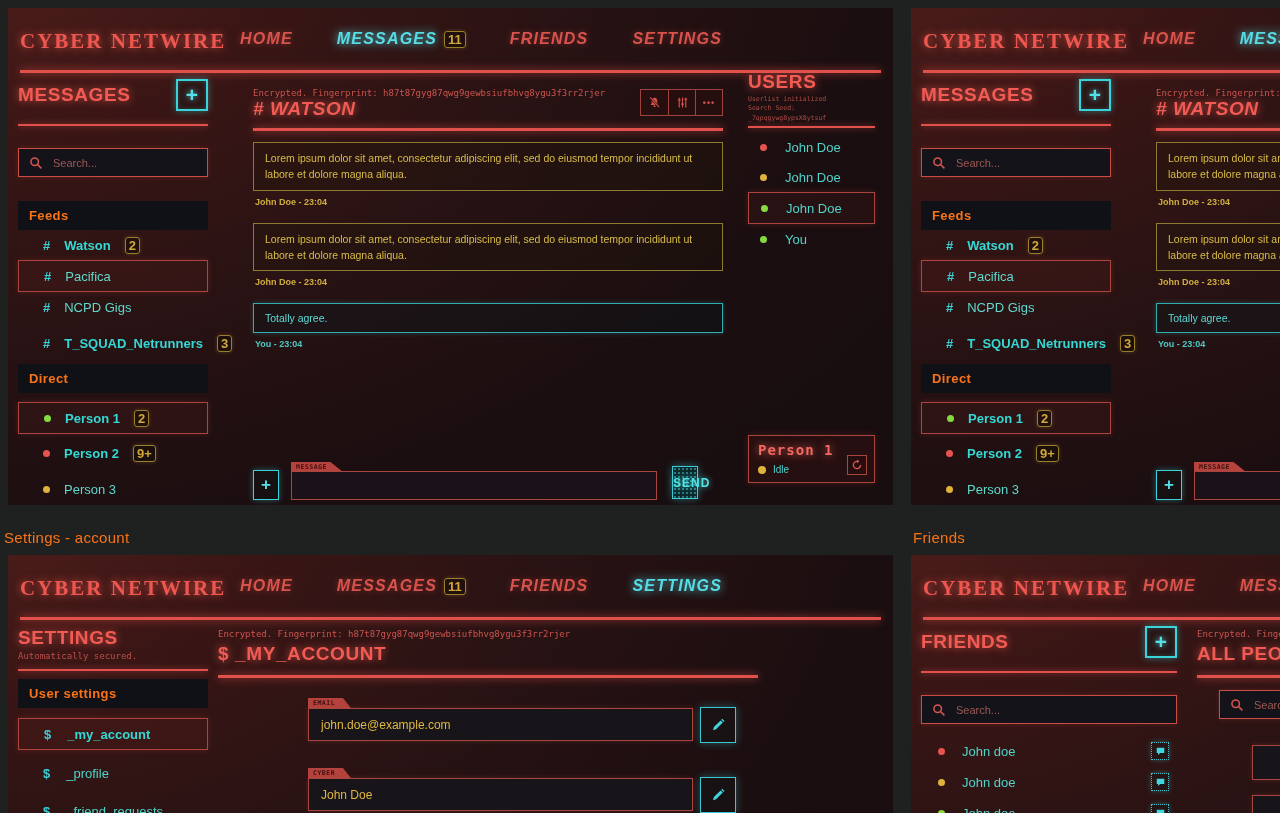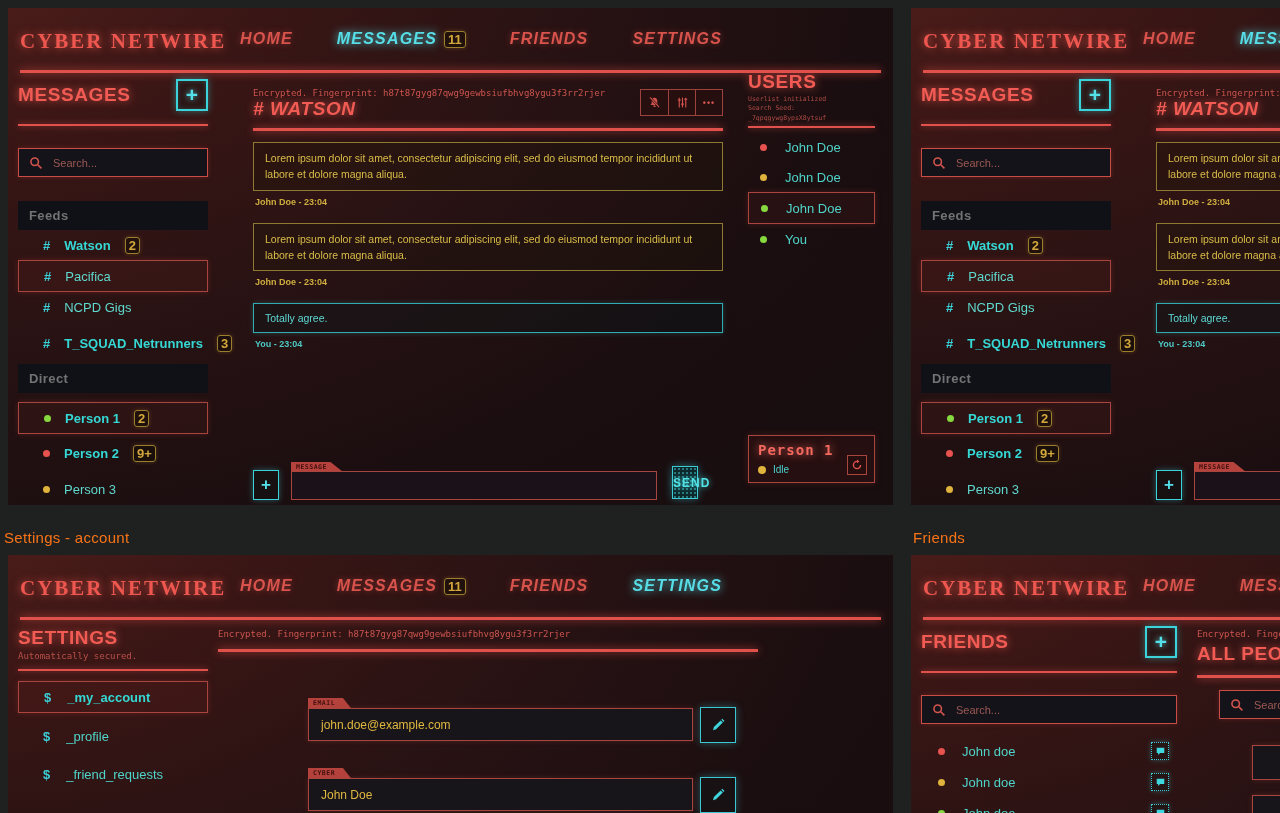--- a/index.html
+++ b/index.html
@@ -41,21 +41,21 @@
              display:flex; align-items:center; justify-content:center; cursor:pointer; background:rgba(8,22,24,.25);
              box-shadow:0 0 7px rgba(60,210,218,.45), inset 0 0 5px rgba(60,210,218,.25);
              text-shadow:0 0 6px rgba(84,224,232,.8); }
 
   .search-box { height:29px; border:1.5px solid #cb4b45; background:#15131a; display:flex; align-items:center;
                 padding:0 10px; gap:10px; box-shadow:0 0 5px rgba(203,75,69,.25); }
   .search-box input { flex:1; background:transparent; border:none; outline:none; color:#c9827c;
                       font-size:11px; font-family:"Liberation Sans",sans-serif; }
   .search-box input::placeholder { color:#9c5852; }
 
-  .list-header { height:29px; background:#101117; color:#737373; font-weight:bold; font-size:13px;
+  .list-header { height:29px; background:#101117; color:#f97316; font-weight:bold; font-size:13px;
                  line-height:29px; padding-left:11px; letter-spacing:.4px; }
 
   .chan-row { display:flex; align-items:center; height:30px; padding-left:25px; gap:14px; cursor:pointer; }
   .row-active { border:1px solid #aa443e; background:rgba(150,45,38,.10); height:32px;
                 box-shadow:0 0 6px rgba(200,70,60,.25); }
   .hash { color:#3ad0d8; font-weight:bold; font-size:13px; }
   .chan-name { color:#5fd8cd; font-size:13px; }
   .chan-name.bold, .dm-name { color:#35d8d4; font-weight:bold; font-size:13px; }
   .dm-name.plain { color:#5fd8cd; font-weight:normal; }
   .dot { width:7px; height:7px; border-radius:50%; display:inline-block; }
@@ -450,36 +450,38 @@
       <span class="nav-item">FRIENDS</span>
       <span class="nav-item active">SETTINGS</span>
     </nav>
     <div class="header-rule rule-red"></div>
   </header>
 
   <aside class="set-side">
     <h2 class="panel-title glow-red set-title">SETTINGS</h2>
     <div class="set-sub">Automatically secured.</div>
     <div class="rule-red thin"></div>
+    <div class="list-header">User settings</div>
     <div class="set-item row-active">
       <span class="dollar">$</span>
       <span class="set-label bold">_my_account</span>
     </div>
     <div class="set-item">
       <span class="dollar">$</span>
       <span class="set-label">_profile</span>
     </div>
     <div class="set-item">
       <span class="dollar">$</span>
       <span class="set-label">_friend_requests</span>
     </div>
   </aside>
 
   <section class="set-main">
     <div class="enc-line">Encrypted. Fingerprint: h87t87gyg87qwg9gewbsiufbhvg8ygu3f3rr2rjer</div>
+    <h2 class="panel-title glow-red main-title">$ _MY_ACCOUNT</h2>
     <div class="rule-red"></div>
 
     <div class="field field-1">
       <div class="field-tab">EMAIL</div>
       <input type="text" class="field-input" value="john.doe@example.com" style="">
     </div>
     <div class="edit-btn edit-1">
       <svg width="16" height="16" viewBox="0 0 16 16">
             <path d="M3 13.2 L3.9 10.1 L10.6 3.4 L12.8 5.6 L6.1 12.3 Z" fill="#3fd6dd"></path>
             <path d="M11.3 2.7 L12.3 1.7 L14.5 3.9 L13.5 4.9 Z" fill="#3fd6dd"></path>

